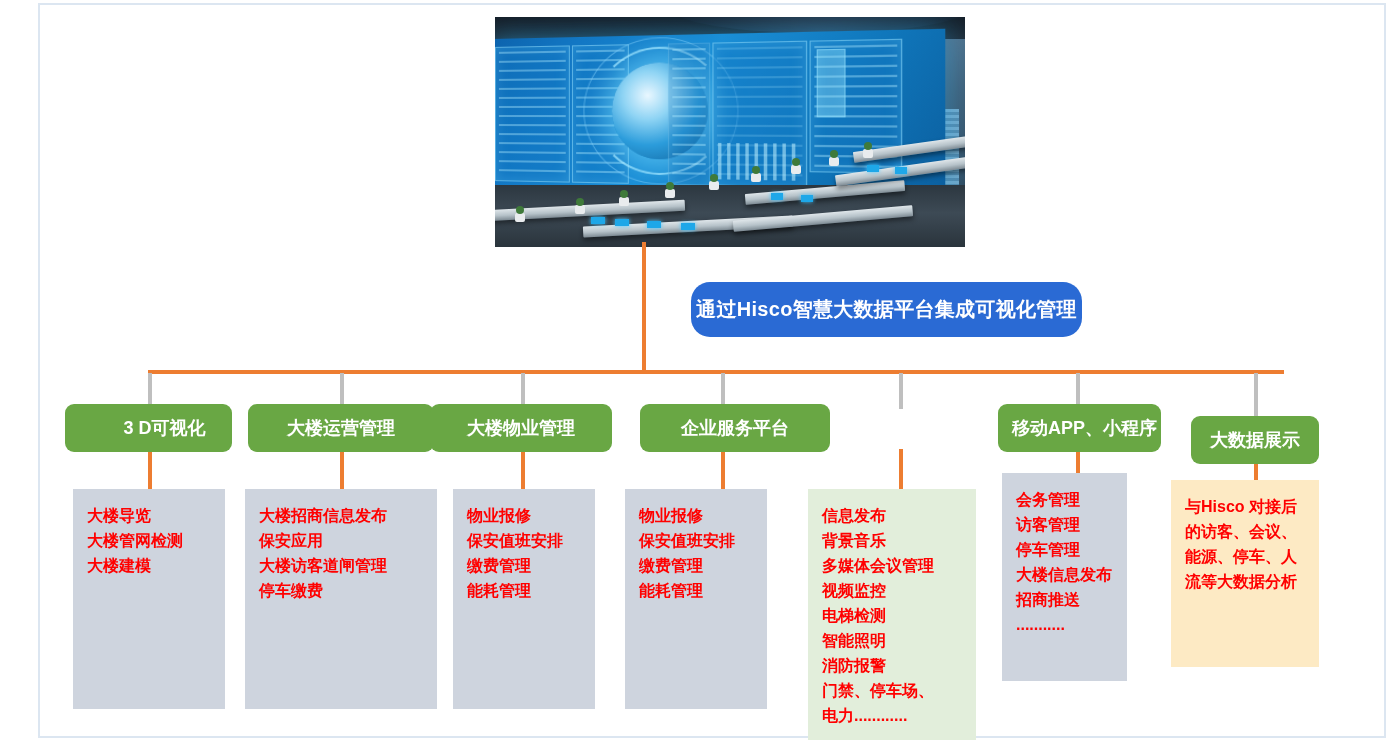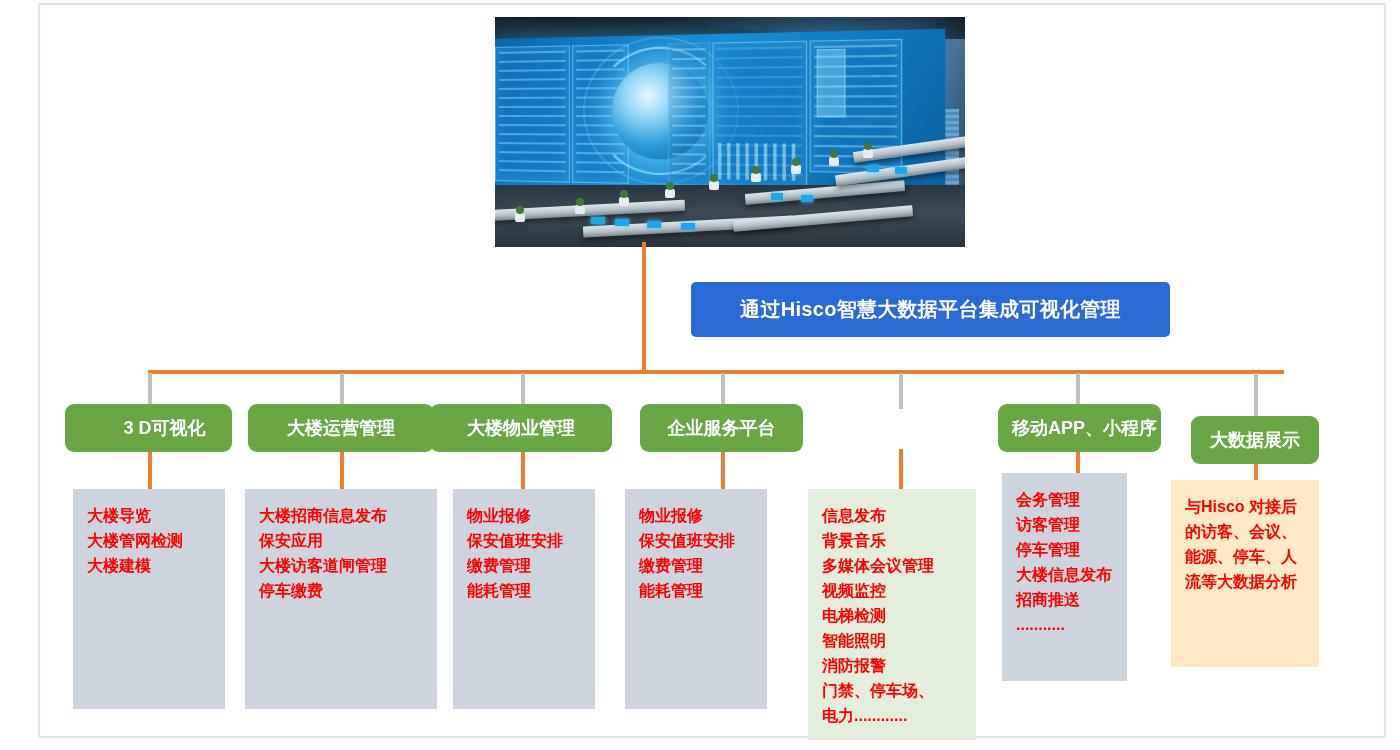--- a/index.html
+++ b/index.html
@@ -74,22 +74,22 @@
   .plant:before{content:"";position:absolute;left:1px;top:-7px;width:8px;height:8px;
     border-radius:50%;background:#3f7a3a;}
 
   
   .v-orange{position:absolute;width:4px;background:#ed7d31;}
   .h-orange{position:absolute;height:4px;background:#ed7d31;}
   .v-gray{position:absolute;width:4px;background:#bfbfbf;}
 
   
   #banner{
-    position:absolute;left:651px;top:277px;width:479px;height:55px;
-    background:#2a6ad4;border-radius:5px;display:flex;align-items:center;
+    position:absolute;left:651px;top:277px;width:391px;height:55px;
+    background:#2a6ad4;border-radius:19px;display:flex;align-items:center;
     justify-content:center;color:#ffffff;font-size:20px;font-weight:bold;
     letter-spacing:.3px;
   }
 
   
   .chip{
     position:absolute;height:48px;background:#69a744;border-radius:9px;
     display:flex;align-items:center;justify-content:center;
     color:#ffffff;font-size:18px;font-weight:bold;white-space:nowrap;
     box-sizing:border-box;
@@ -192,21 +192,21 @@
 
   <div class="chip" style="left:25px;top:399px;width:167px;padding-left:32px;">
     <span>3 D可视化</span>
     </div>
   <div class="chip" style="left:208px;top:399px;width:186px;">
     <span>大楼运营管理</span>
     </div>
   <div class="chip" style="left:390px;top:399px;width:182px;">
     <span>大楼物业管理</span>
     </div>
-  <div class="chip" style="left:600px;top:399px;width:163px;">
+  <div class="chip" style="left:600px;top:399px;width:190px;">
     <span>企业服务平台</span>
     </div>
   <div class="chip overflow" style="left:958px;top:399px;width:163px;">
     <span>移动APP、小程序</span>
     </div>
   <div class="chip" style="left:1151px;top:411px;width:128px;">
     <span>大数据展示</span>
     </div>
 
   <div class="panel gray" style="left:33px;top:484px;width:152px;height:220px;">

